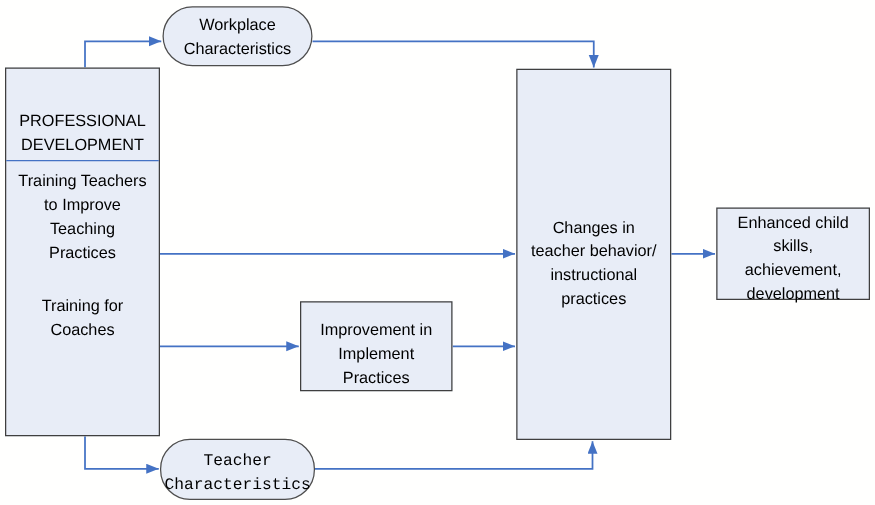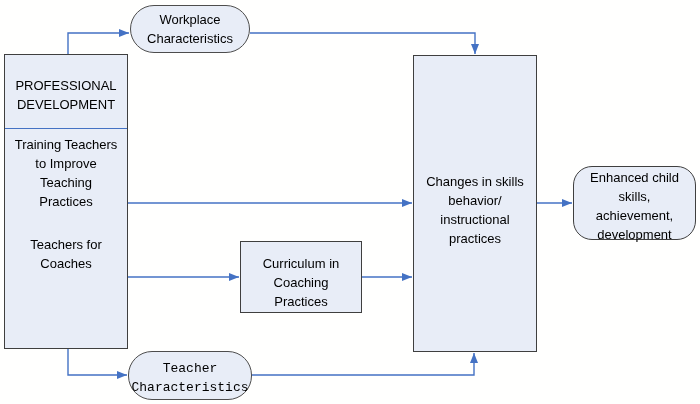--- a/index.html
+++ b/index.html
@@ -22,32 +22,32 @@
     display:flex; flex-direction:column;
     align-items:center; justify-content:center;
     text-align:center;
   }
   .stadium { border-radius:24px; border-width:1.5px; border-color:#4d4d4d; }
 
   .node-pd        { left:4px;   top:54px;  width:124px; height:295px; justify-content:flex-start; }
   .pd-title {
     width:100%; height:74px; flex:0 0 auto;
     display:flex; align-items:flex-end; justify-content:center;
-    padding:0 9px 14px;
+    padding:0 9px 3px;
     border-bottom:1px solid var(--arrow,#4472c4);
   }
   .pd-body {
     width:100%; padding:6px 9px 0;
     display:flex; flex-direction:column; gap:24px;
   }
   .node-workplace { left:130px; top:5px;   width:120px; height:48px; padding:16px 4px; }
   .node-teacher   { left:128px; top:351px; width:124px; height:49px; padding:4px 6px 0;font-family:Liberation Mono, monospace; }
   .node-improve   { left:240px; top:241px; width:122px; height:72px; padding:10px 8px 0; }
   .node-changes   { left:413px; top:55px;  width:124px; height:297px; padding:13px 8px 0; }
-  .node-enhanced  { left:573px; top:166px; width:123px; height:74px; padding:5px 8px 0;border-radius:19px; }
+  .node-enhanced  { left:573px; top:166px; width:123px; height:74px; padding:5px 8px 0; }
 </style>
 </head>
 <body>
 
 <div class="canvas">
 
   <svg class="edges" viewBox="0 0 700 404" xmlns="http://www.w3.org/2000/svg">
     <defs>
       <marker id="arr" markerWidth="11" markerHeight="9" refX="10" refY="4" orient="auto" markerUnits="userSpaceOnUse">
         <path class="arrowhead" d="M0,0 L10,4 L0,8 Z"></path>
@@ -60,27 +60,27 @@
     <polyline class="edge" points="362,277 412,277" marker-end="url(#arr)"></polyline>
     <polyline class="edge" points="68,349 68,375 127,375" marker-end="url(#arr)"></polyline>
     <polyline class="edge" points="252,375 474,375 474,353" marker-end="url(#arr)"></polyline>
     <polyline class="edge" points="537,203 572,203" marker-end="url(#arr)"></polyline>
   </svg>
 
   <div class="node node-pd">
     <div class="pd-title">PROFESSIONAL DEVELOPMENT</div>
     <div class="pd-body">
       <div>Training Teachers to Improve Teaching Practices</div>
-      <div>Teachers for Coaches</div>
+      <div>Training for Coaches</div>
     </div>
   </div>
 
   <div class="node stadium node-workplace">Workplace Characteristics</div>
 
   <div class="node stadium node-teacher">Teacher Characteristics</div>
 
-  <div class="node node-improve">Curriculum in Coaching Practices</div>
+  <div class="node node-improve">Improvement in Implement Practices</div>
 
-  <div class="node node-changes">Changes in skills behavior/ instructional practices</div>
+  <div class="node node-changes">Changes in teacher behavior/ instructional practices</div>
 
   <div class="node node-enhanced">Enhanced child skills, achievement, development</div>
 
 </div>
 
 </body></html>

